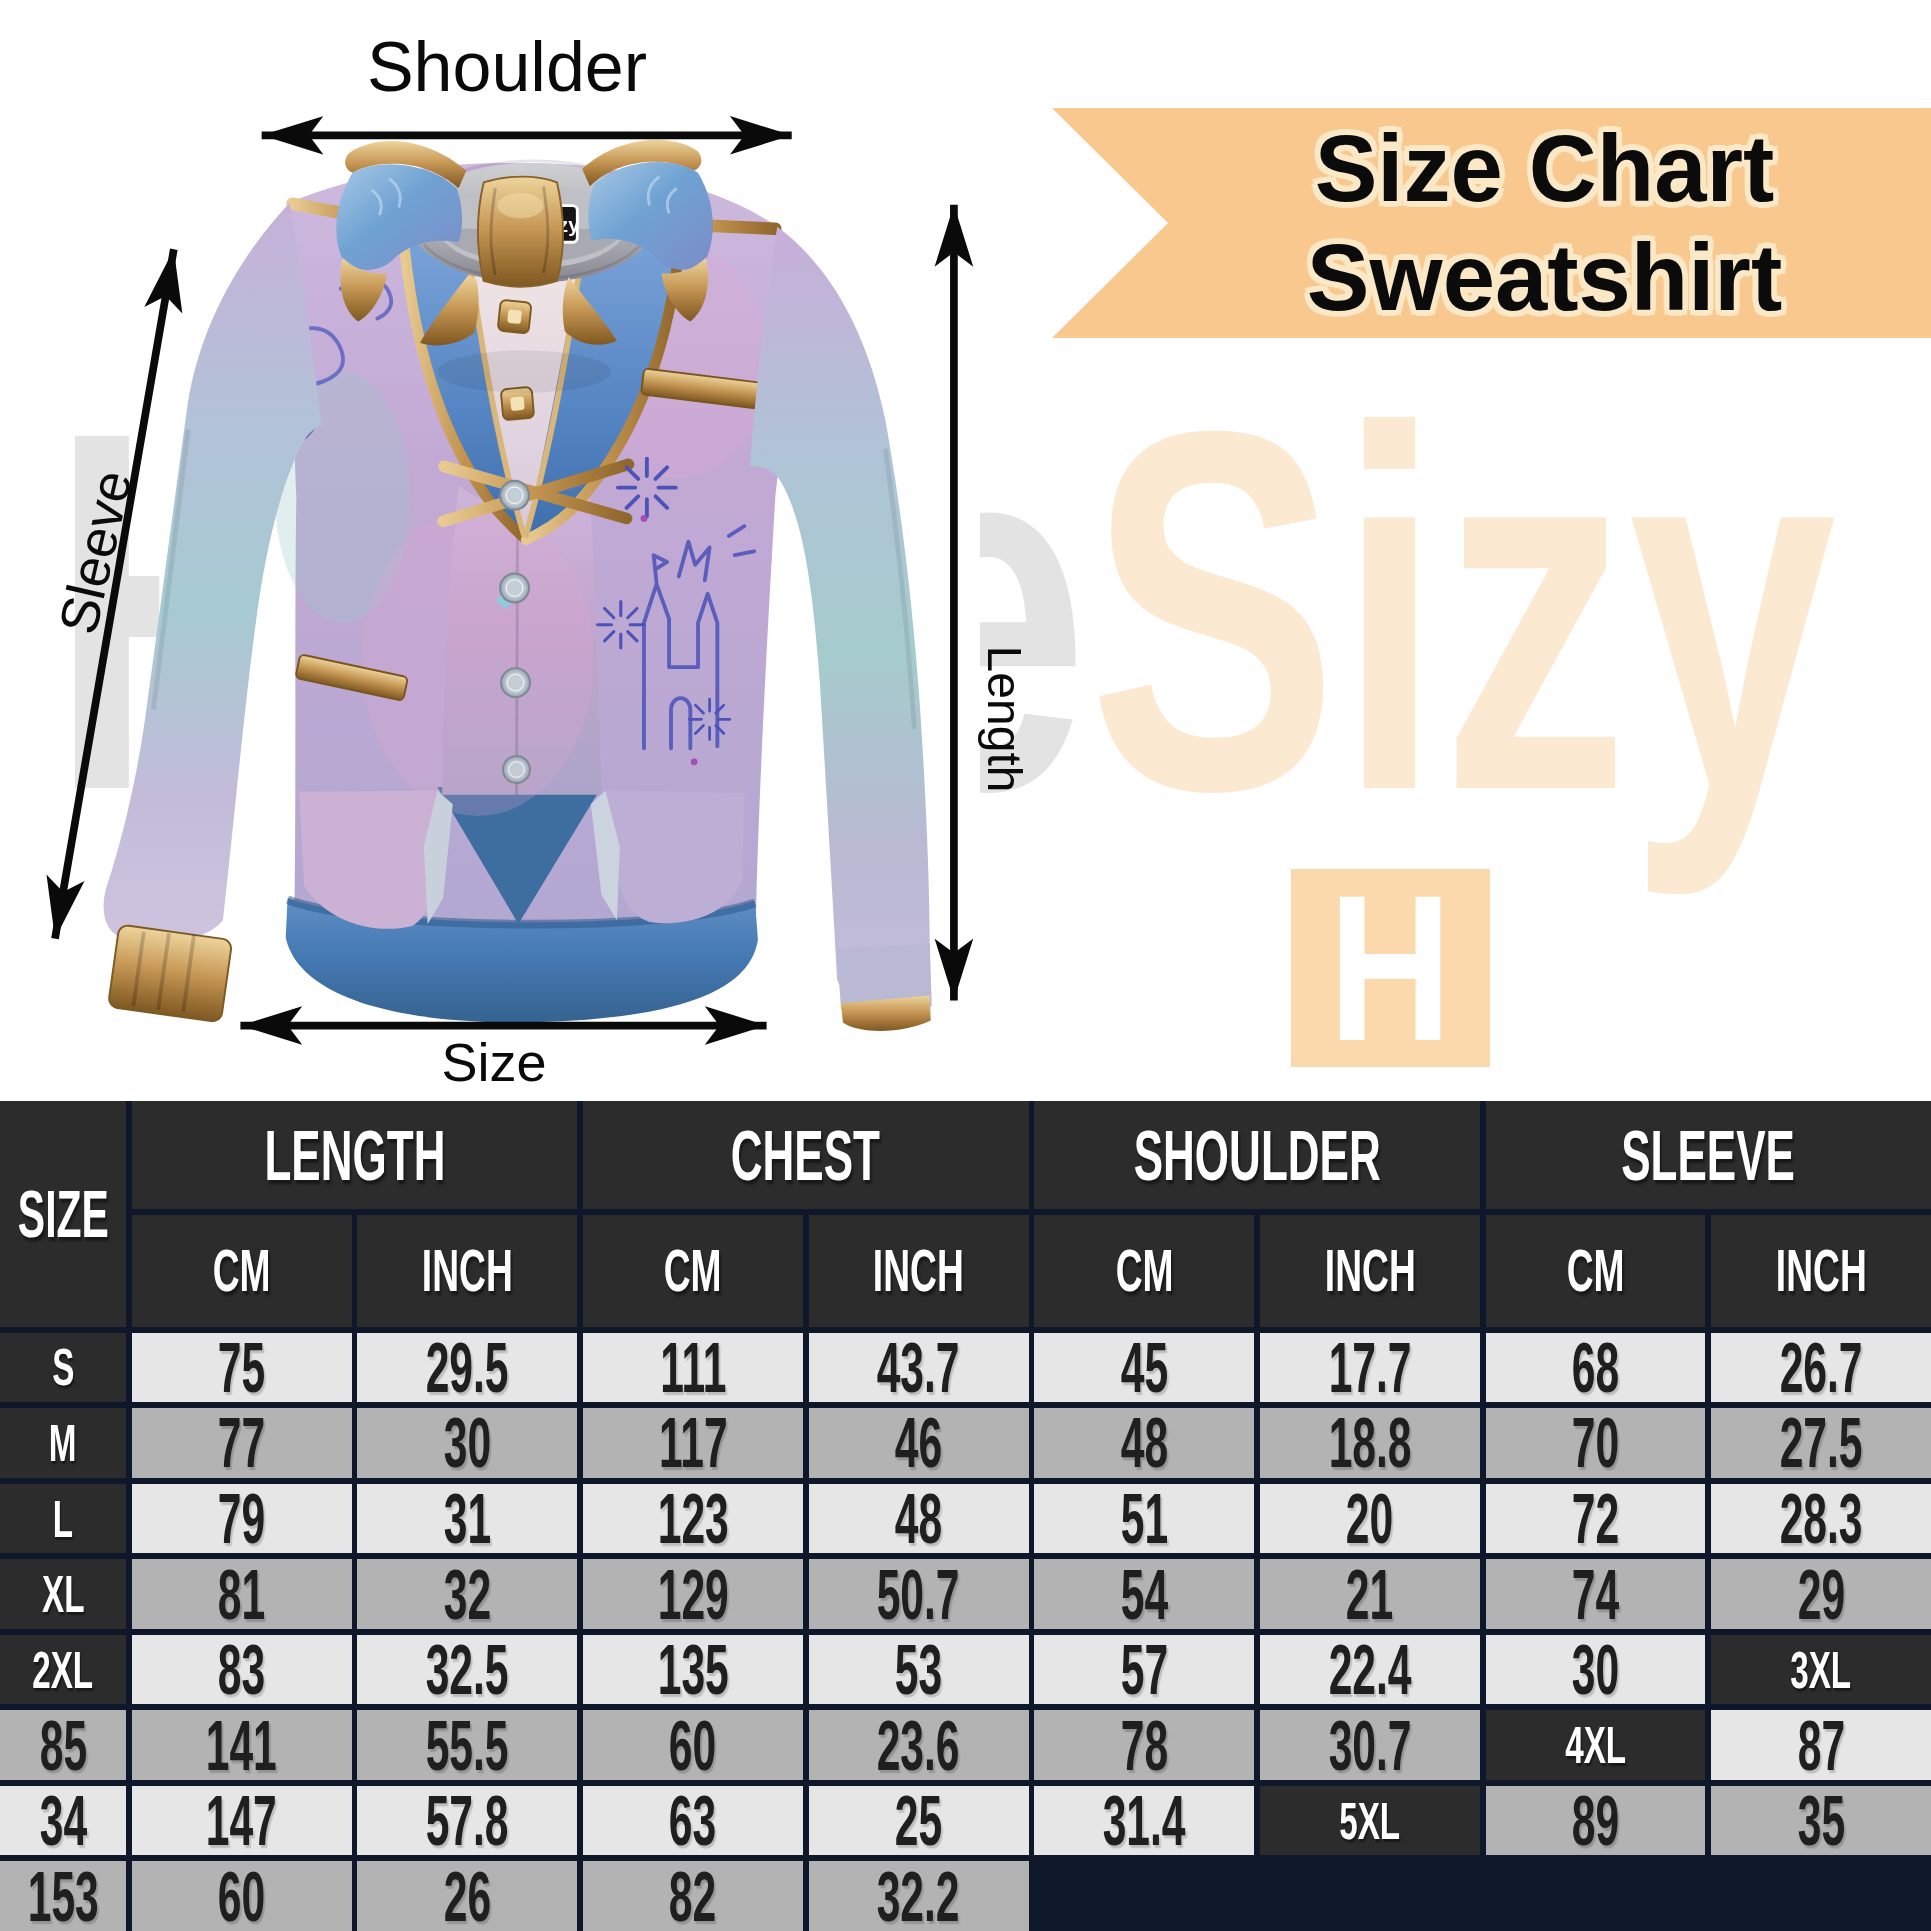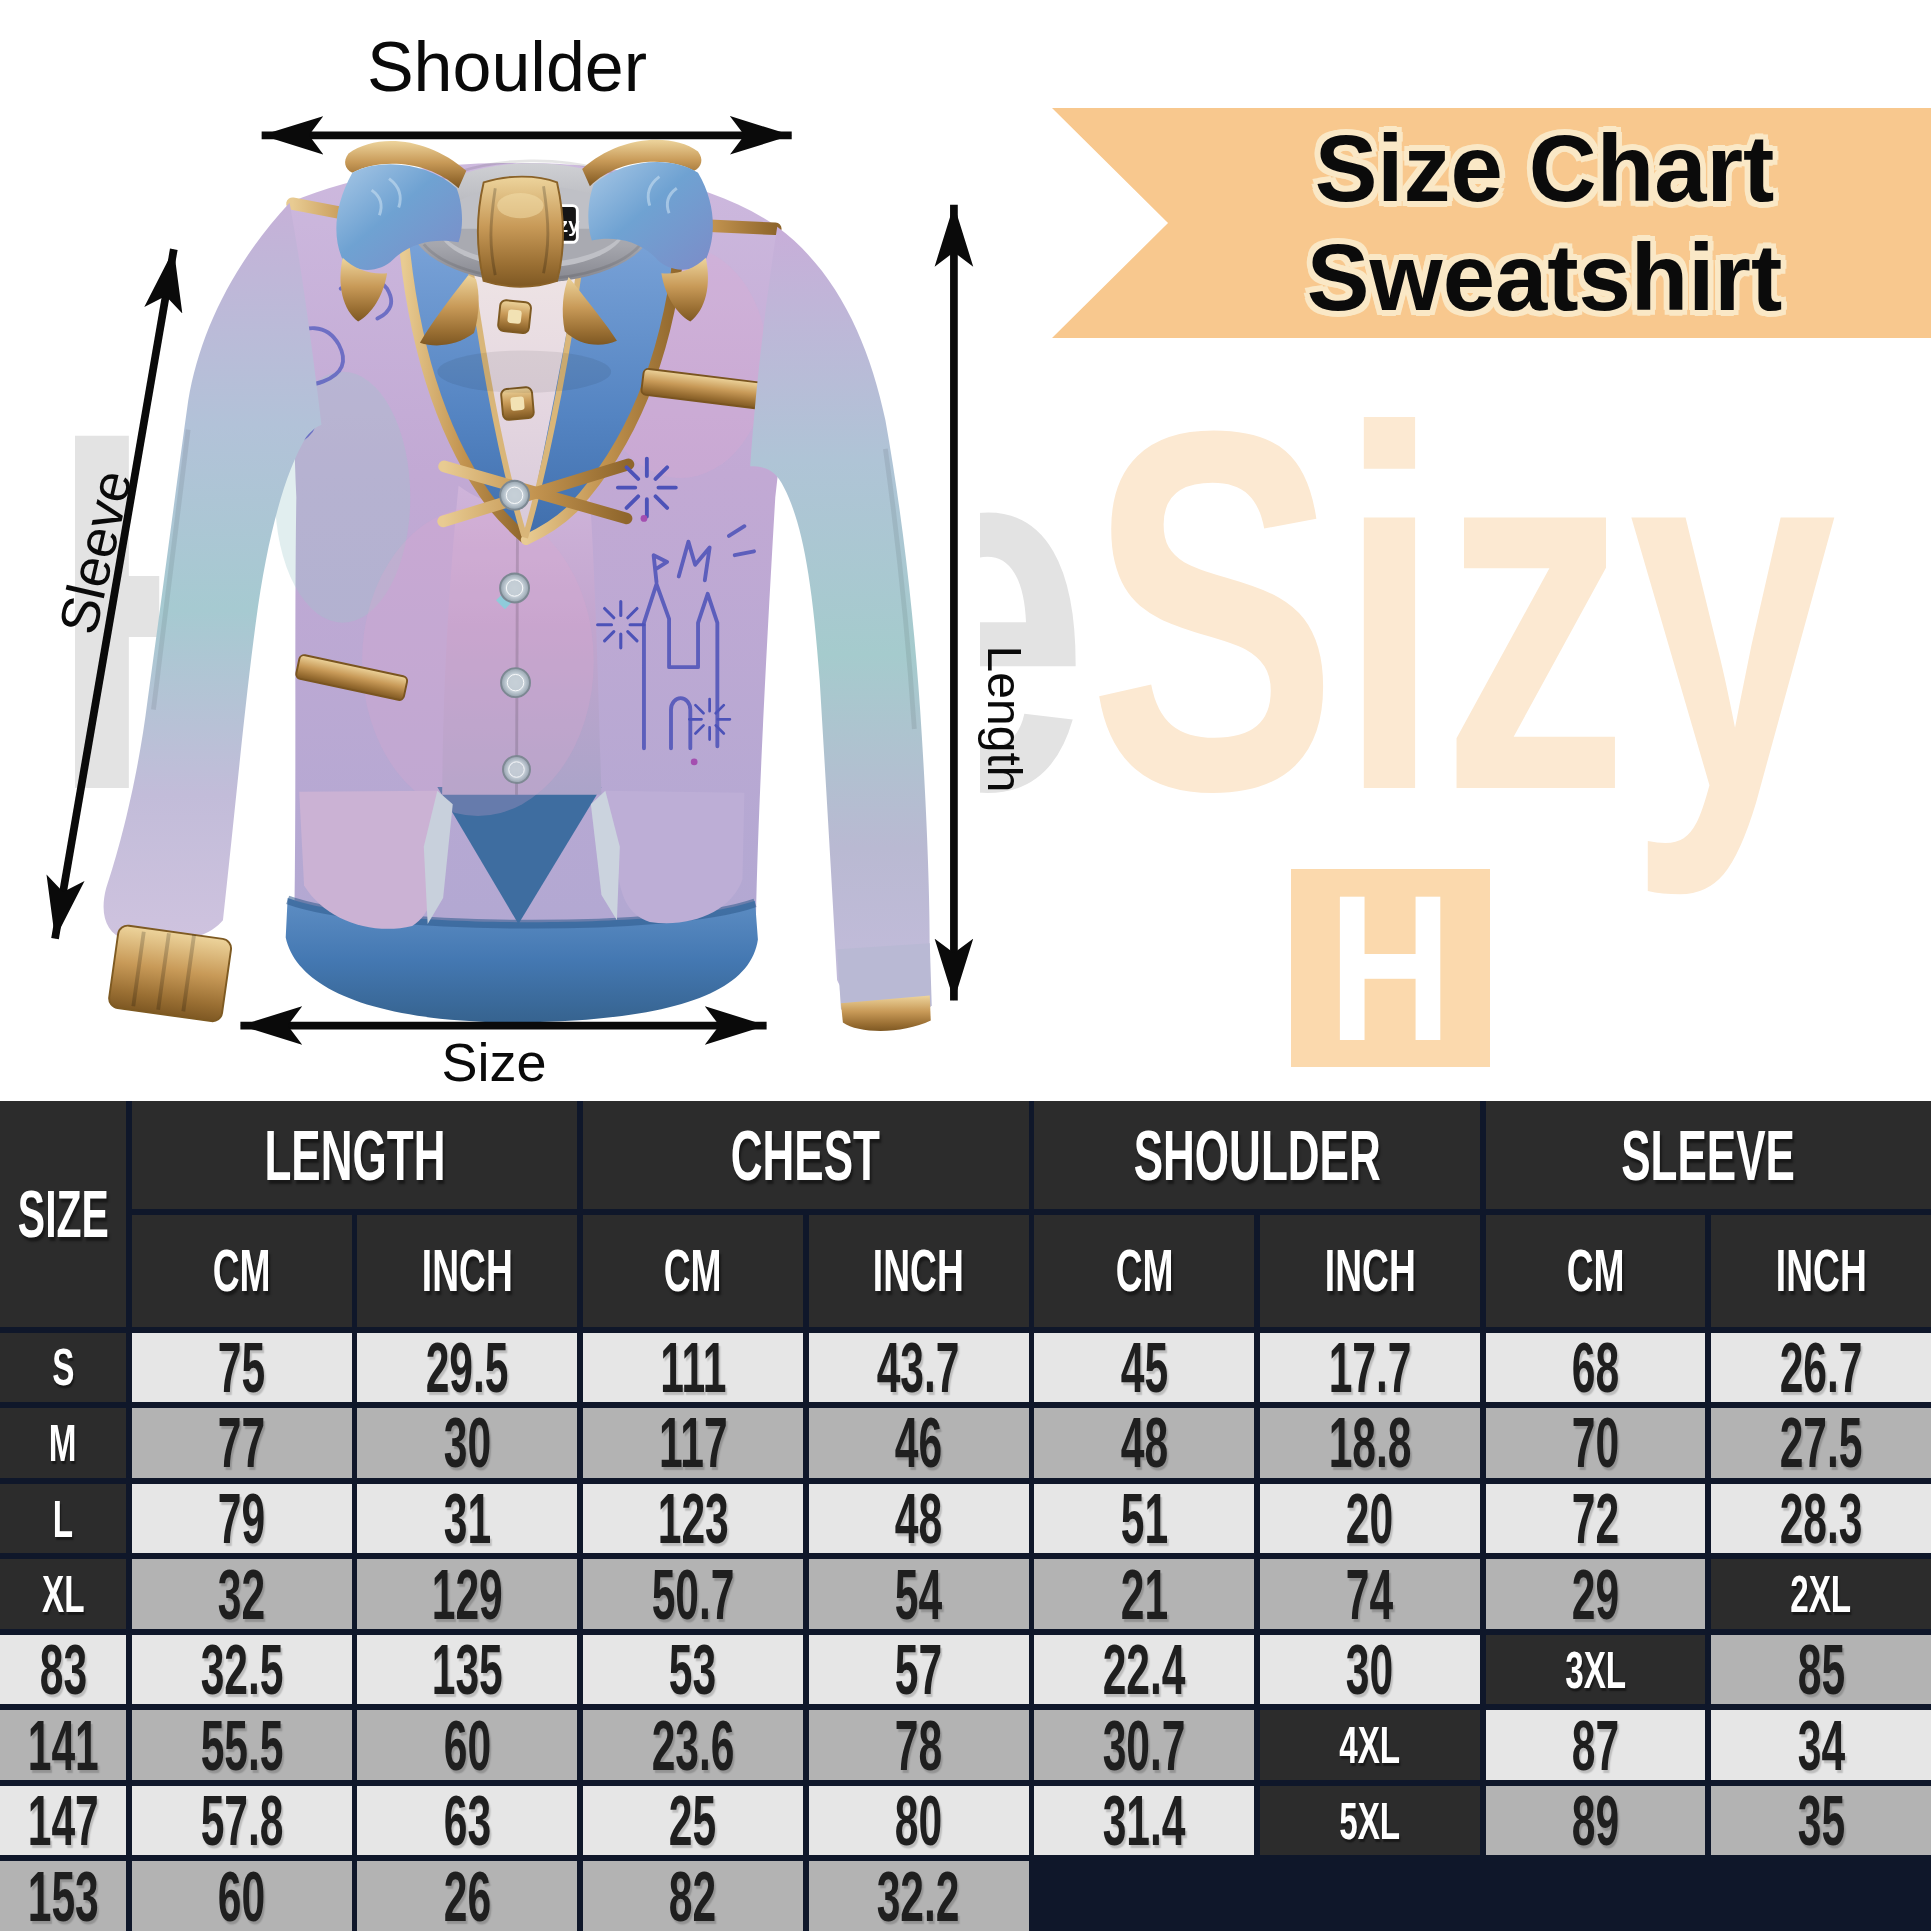--- a/index.html
+++ b/index.html
@@ -431,20 +431,23 @@
     <div class="cell val light">
       <span class="cond">72</span>
     </div>
     <div class="cell val light">
       <span class="cond">28.3</span>
     </div>
     <div class="cell size-label">
       <span class="cond">XL</span>
     </div>
     <div class="cell val dark">
+      <span class="cond">81</span>
+    </div>
+    <div class="cell val dark">
       <span class="cond">32</span>
     </div>
     <div class="cell val dark">
       <span class="cond">129</span>
     </div>
     <div class="cell val dark">
       <span class="cond">50.7</span>
     </div>
     <div class="cell val dark">
       <span class="cond">54</span>
@@ -521,23 +524,20 @@
     <div class="cell val light">
       <span class="cond">57.8</span>
     </div>
     <div class="cell val light">
       <span class="cond">63</span>
     </div>
     <div class="cell val light">
       <span class="cond">25</span>
     </div>
     <div class="cell val light">
-      <span class="cond">80</span>
-    </div>
-    <div class="cell val light">
       <span class="cond">31.4</span>
     </div>
     <div class="cell size-label">
       <span class="cond">5XL</span>
     </div>
     <div class="cell val dark">
       <span class="cond">89</span>
     </div>
     <div class="cell val dark">
       <span class="cond">35</span>

